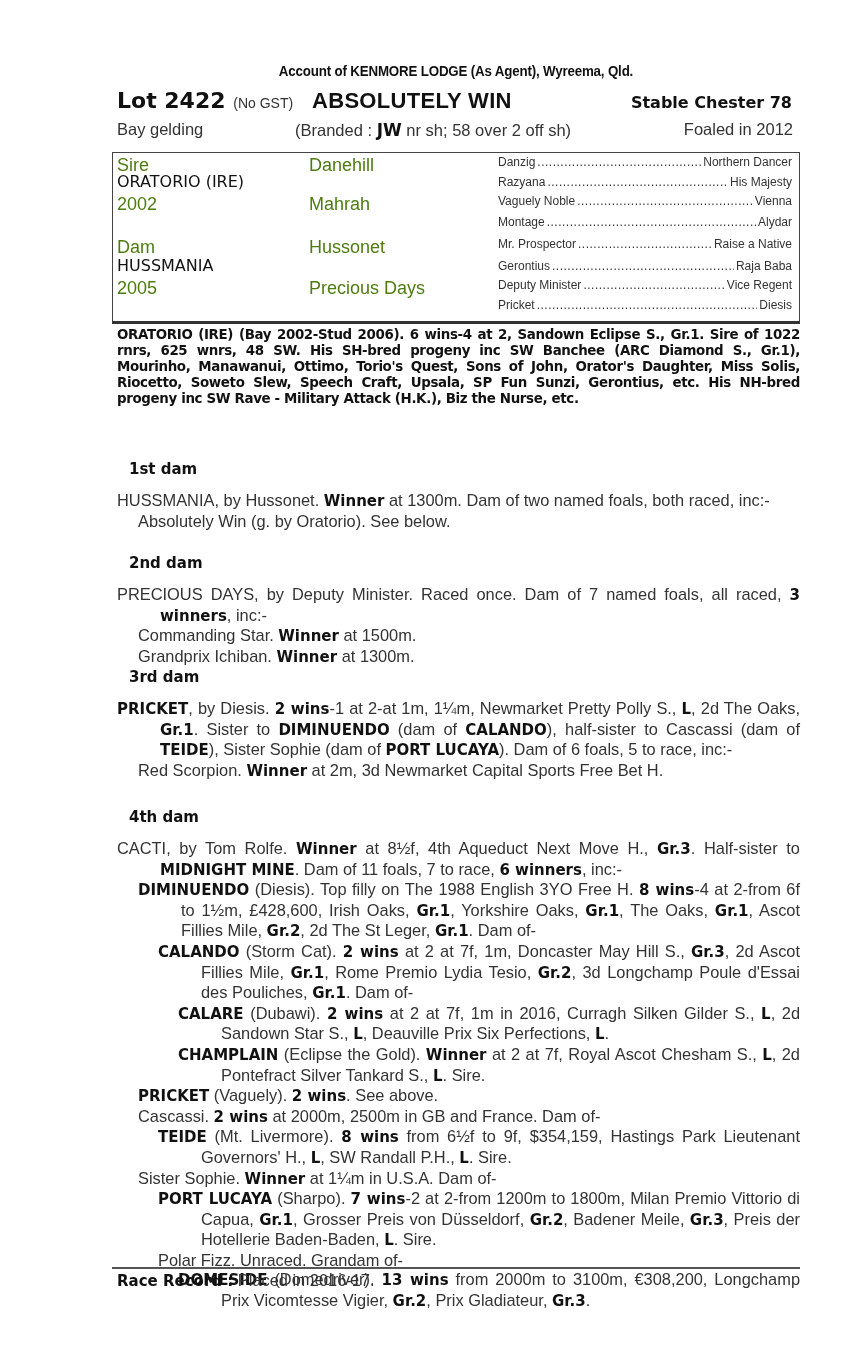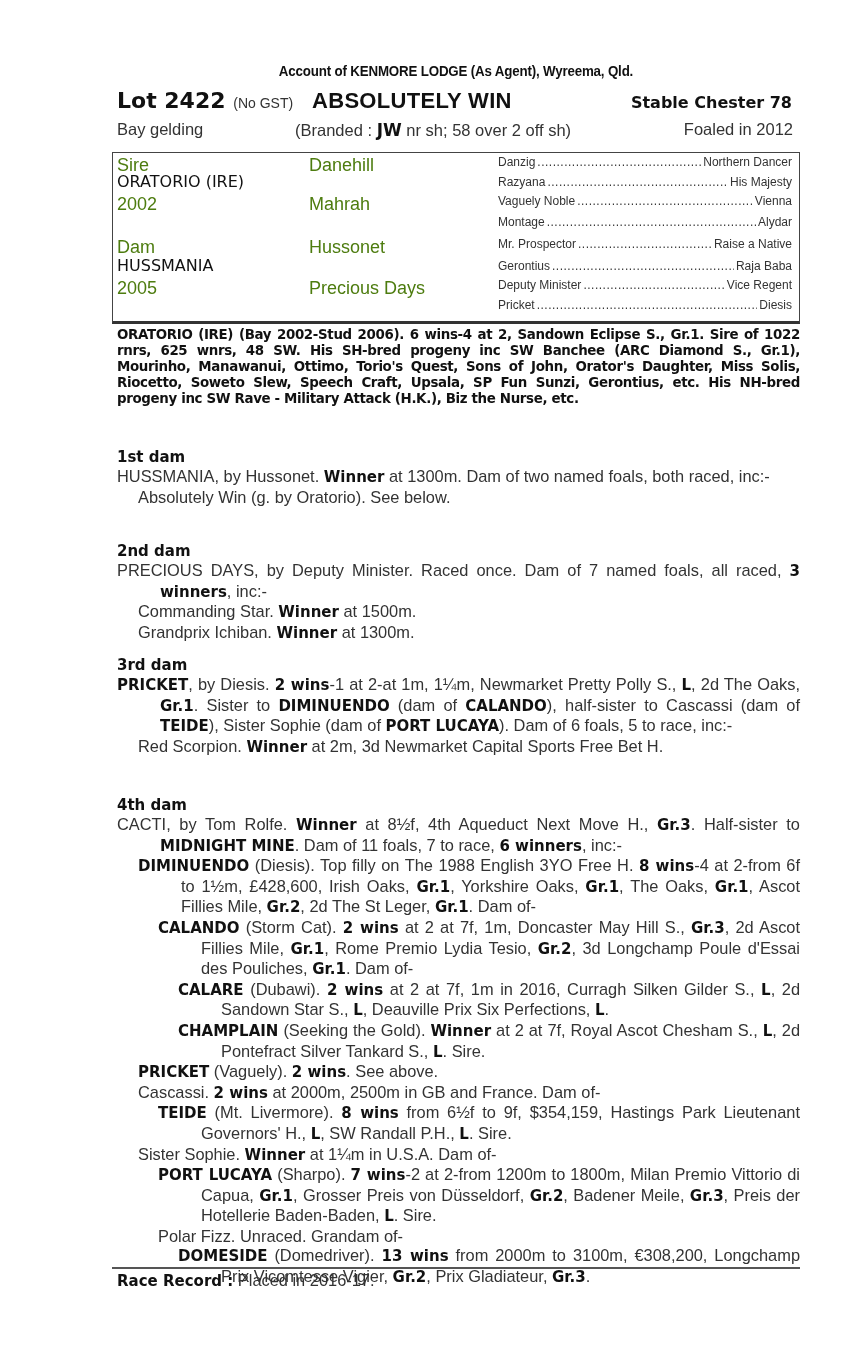--- a/index.html
+++ b/index.html
@@ -33,21 +33,21 @@
   .gg { position: absolute; left: 385px; width: 294px; font-size: 12px; color: #333;
         display: flex; white-space: nowrap; }
   .gg .dots { flex: 1; overflow: hidden; margin: 0 2px; }
   .gg .dots::before { content: "....................................................................................................................."; letter-spacing: 0.5px; }
 
   .summary { position: absolute; left: 117px; top: 327px; width: 683px;
              font-family: "DejaVu Sans", sans-serif; font-weight: bold; font-size: 13.4px;
              line-height: 16px; text-align: justify; color: #111; letter-spacing: -0.35px; }
 
   .sec { position: absolute; left: 117px; width: 683px; font-size: 16.4px; line-height: 19.6px; color: #333; }
-  .sec h3 { margin: 0; font-family: "DejaVu Sans", sans-serif; font-weight: bold; font-size: 15px; color: #111; line-height: 19px; }
+  .sec h3 { margin: 12px; font-family: "DejaVu Sans", sans-serif; font-weight: bold; font-size: 15px; color: #111; line-height: 19px; }
   .p { text-align: justify; }
   .hang { padding-left: 43px; text-indent: -43px; }
   .l1 { padding-left: 64px; text-indent: -43px; }
   .l2 { padding-left: 84px; text-indent: -43px; }
   .l3 { padding-left: 104px; text-indent: -43px; }
   .sec .blk { font-size: 15px; }
 
   .rr-rule { position: absolute; left: 112px; top: 1267px; width: 688px; height: 0; border-top: 2px solid #555; }
   .rr { position: absolute; left: 117px; top: 1271px; font-size: 16.4px; color: #333; }
   .rr .blk { font-size: 15px; }
@@ -148,21 +148,21 @@
 <div class="sec" style="top:796px">
   <h3>4th dam</h3>
   <div class="p hang"><span>CACTI, by Tom Rolfe. </span><span class="blk">Winner</span><span> at 8½f, 4th Aqueduct Next Move H., </span><span class="blk">Gr.3</span><span>. Half-sister to </span><span class="blk">MIDNIGHT MINE</span><span>. Dam of 11 foals, 7 to race, </span><span class="blk">6 winners</span><span>, inc:-</span></div>
 
   <div class="p l1"><span class="blk">DIMINUENDO</span><span> (Diesis). Top filly on The 1988 English 3YO Free H. </span><span class="blk">8 wins</span><span>-4 at 2-from 6f to 1½m, £428,600, Irish Oaks, </span><span class="blk">Gr.1</span><span>, Yorkshire Oaks, </span><span class="blk">Gr.1</span><span>, The Oaks, </span><span class="blk">Gr.1</span><span>, Ascot Fillies Mile, </span><span class="blk">Gr.2</span><span>, 2d The St Leger, </span><span class="blk">Gr.1</span><span>. Dam of-</span></div>
 
   <div class="p l2"><span class="blk">CALANDO</span><span> (Storm Cat). </span><span class="blk">2 wins</span><span> at 2 at 7f, 1m, Doncaster May Hill S., </span><span class="blk">Gr.3</span><span>, 2d Ascot Fillies Mile, </span><span class="blk">Gr.1</span><span>, Rome Premio Lydia Tesio, </span><span class="blk">Gr.2</span><span>, 3d Longchamp Poule d'Essai des Pouliches, </span><span class="blk">Gr.1</span><span>. Dam of-</span></div>
 
   <div class="p l3"><span class="blk">CALARE</span><span> (Dubawi). </span><span class="blk">2 wins</span><span> at 2 at 7f, 1m in 2016, Curragh Silken Gilder S., </span><span class="blk">L</span><span>, 2d Sandown Star S., </span><span class="blk">L</span><span>, Deauville Prix Six Perfections, </span><span class="blk">L</span><span>.</span></div>
 
-  <div class="p l3"><span class="blk">CHAMPLAIN</span><span> (Seeking the Gold). </span><span class="blk">Winner</span><span> at 2 at 7f, Royal Ascot Chesham S., </span><span class="blk">L</span><span>, 2d Pontefract Silver Tankard S., </span><span class="blk">L</span><span>. Sire.</span></div>
+  <div class="p l3"><span class="blk">CHAMPLAIN</span><span> (Eclipse the Gold). </span><span class="blk">Winner</span><span> at 2 at 7f, Royal Ascot Chesham S., </span><span class="blk">L</span><span>, 2d Pontefract Silver Tankard S., </span><span class="blk">L</span><span>. Sire.</span></div>
 
   <div class="p l1"><span class="blk">PRICKET</span><span> (Vaguely). </span><span class="blk">2 wins</span><span>. See above.</span></div>
 
   <div class="p l1"><span>Cascassi. </span><span class="blk">2 wins</span><span> at 2000m, 2500m in GB and France. Dam of-</span></div>
 
   <div class="p l2"><span class="blk">TEIDE</span><span> (Mt. Livermore). </span><span class="blk">8 wins</span><span> from 6½f to 9f, $354,159, Hastings Park Lieutenant Governors' H., </span><span class="blk">L</span><span>, SW Randall P.H., </span><span class="blk">L</span><span>. Sire.</span></div>
 
   <div class="p l1"><span>Sister Sophie. </span><span class="blk">Winner</span><span> at 1¼m in U.S.A. Dam of-</span></div>
 
   <div class="p l2"><span class="blk">PORT LUCAYA</span><span> (Sharpo). </span><span class="blk">7 wins</span><span>-2 at 2-from 1200m to 1800m, Milan Premio Vittorio di Capua, </span><span class="blk">Gr.1</span><span>, Grosser Preis von Düsseldorf, </span><span class="blk">Gr.2</span><span>, Badener Meile, </span><span class="blk">Gr.3</span><span>, Preis der Hotellerie Baden-Baden, </span><span class="blk">L</span><span>. Sire.</span></div>

